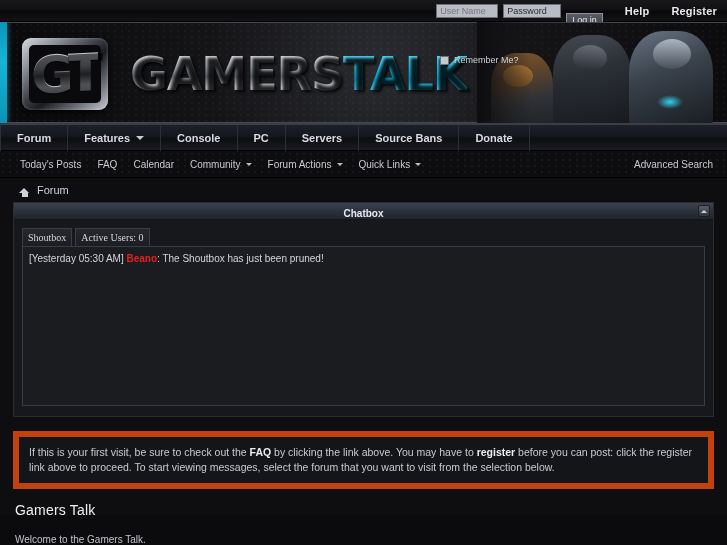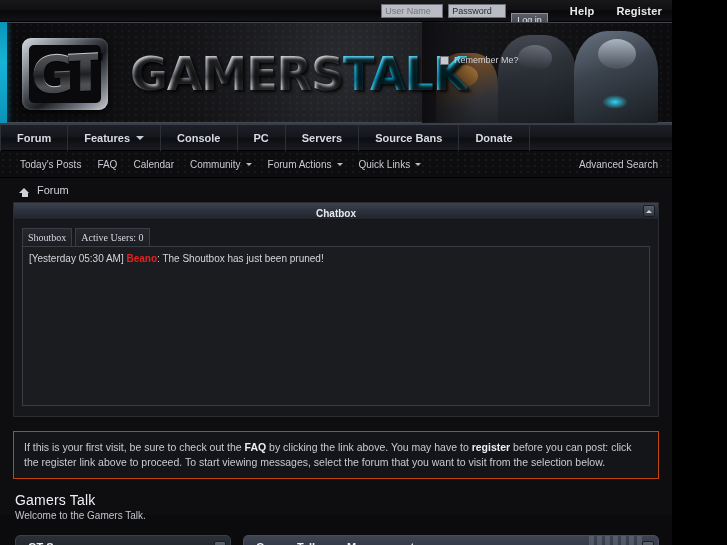--- a/index.html
+++ b/index.html
@@ -4,21 +4,21 @@
 <style>
   * { box-sizing: border-box; margin: 0; padding: 0; }
   html, body {
     width: 727px; height: 545px;
     background: #000;
     font-family: "Liberation Sans", sans-serif;
     overflow: hidden;
   }
   #page {
     position: relative;
-    width: 672px; height: 545px;
+    width: 727px; height: 545px;
     background: #0b0b0d;
     overflow: hidden;
   }
 
   
   .topbar {
     position: relative;
     height: 22px;
     background: linear-gradient(to bottom, #18181b 0%, #101013 48%, #08080a 52%, #131316 100%);
     border-bottom: 1px solid #000;
@@ -272,31 +272,31 @@
     padding:5px 6px;
     overflow:hidden;
   }
   .shout-line { font-size:10px; color:#d2d5db; line-height:14px; }
   .shout-line .ts { color:#d2d5db; }
   .shout-line .user { color:#e22222; font-weight:bold; }
 
   
   .notice {
     margin-top:14px;
-    border:1px solid #c2410c;
+    border:6px solid #c2410c;
     background:#141519;
     padding:8px 10px;
     color:#c8cbd1; font-size:10.5px; line-height:15px;
   }
   .notice b { color:#eceef2; }
 
   
   .welcome { margin-top:13px; padding-left:2px; }
   .welcome h2 { color:#eef0f4; font-size:14px; font-weight:normal; letter-spacing:.2px; }
-  .welcome p { color:#c2c5cb; font-size:10px; margin-top:2px; }
+  .welcome p { color:#c2c5cb; font-size:10px; margin-top:16px; }
 
   
   .cats { display:flex; gap:12px; margin-top:14px; padding-left:2px; }
   .cat-left { width:216px; }
   .cat-right { flex:1; }
   .cat-head {
     position:relative; height:24px; overflow:hidden;
     background: linear-gradient(to bottom,#3e4452 0%, #343a47 45%, #272c36 55%, #2f3541 100%);
     border:1px solid #474d5b;
     border-radius:5px 5px 0 0;

